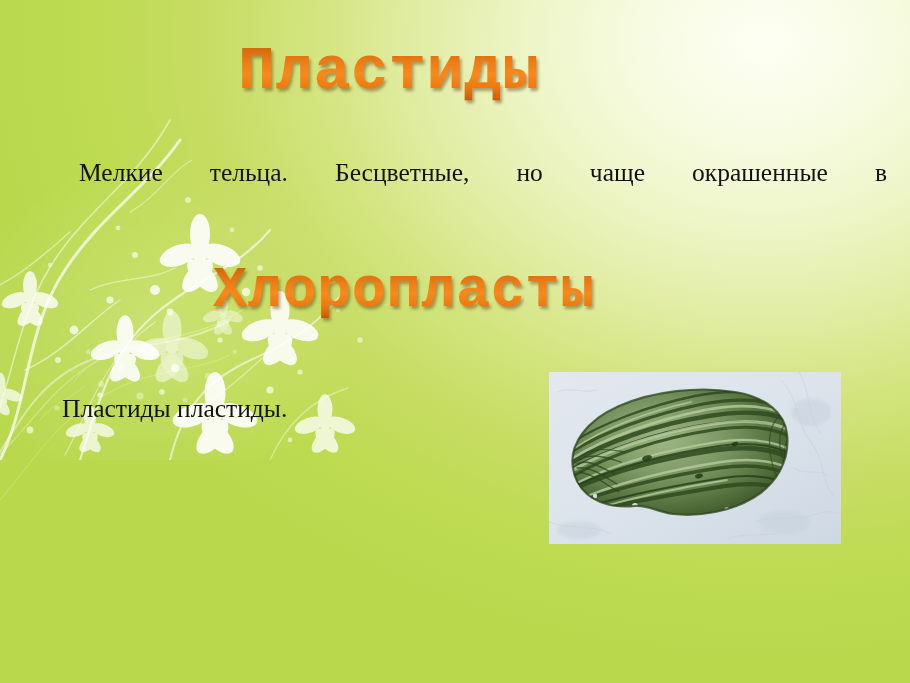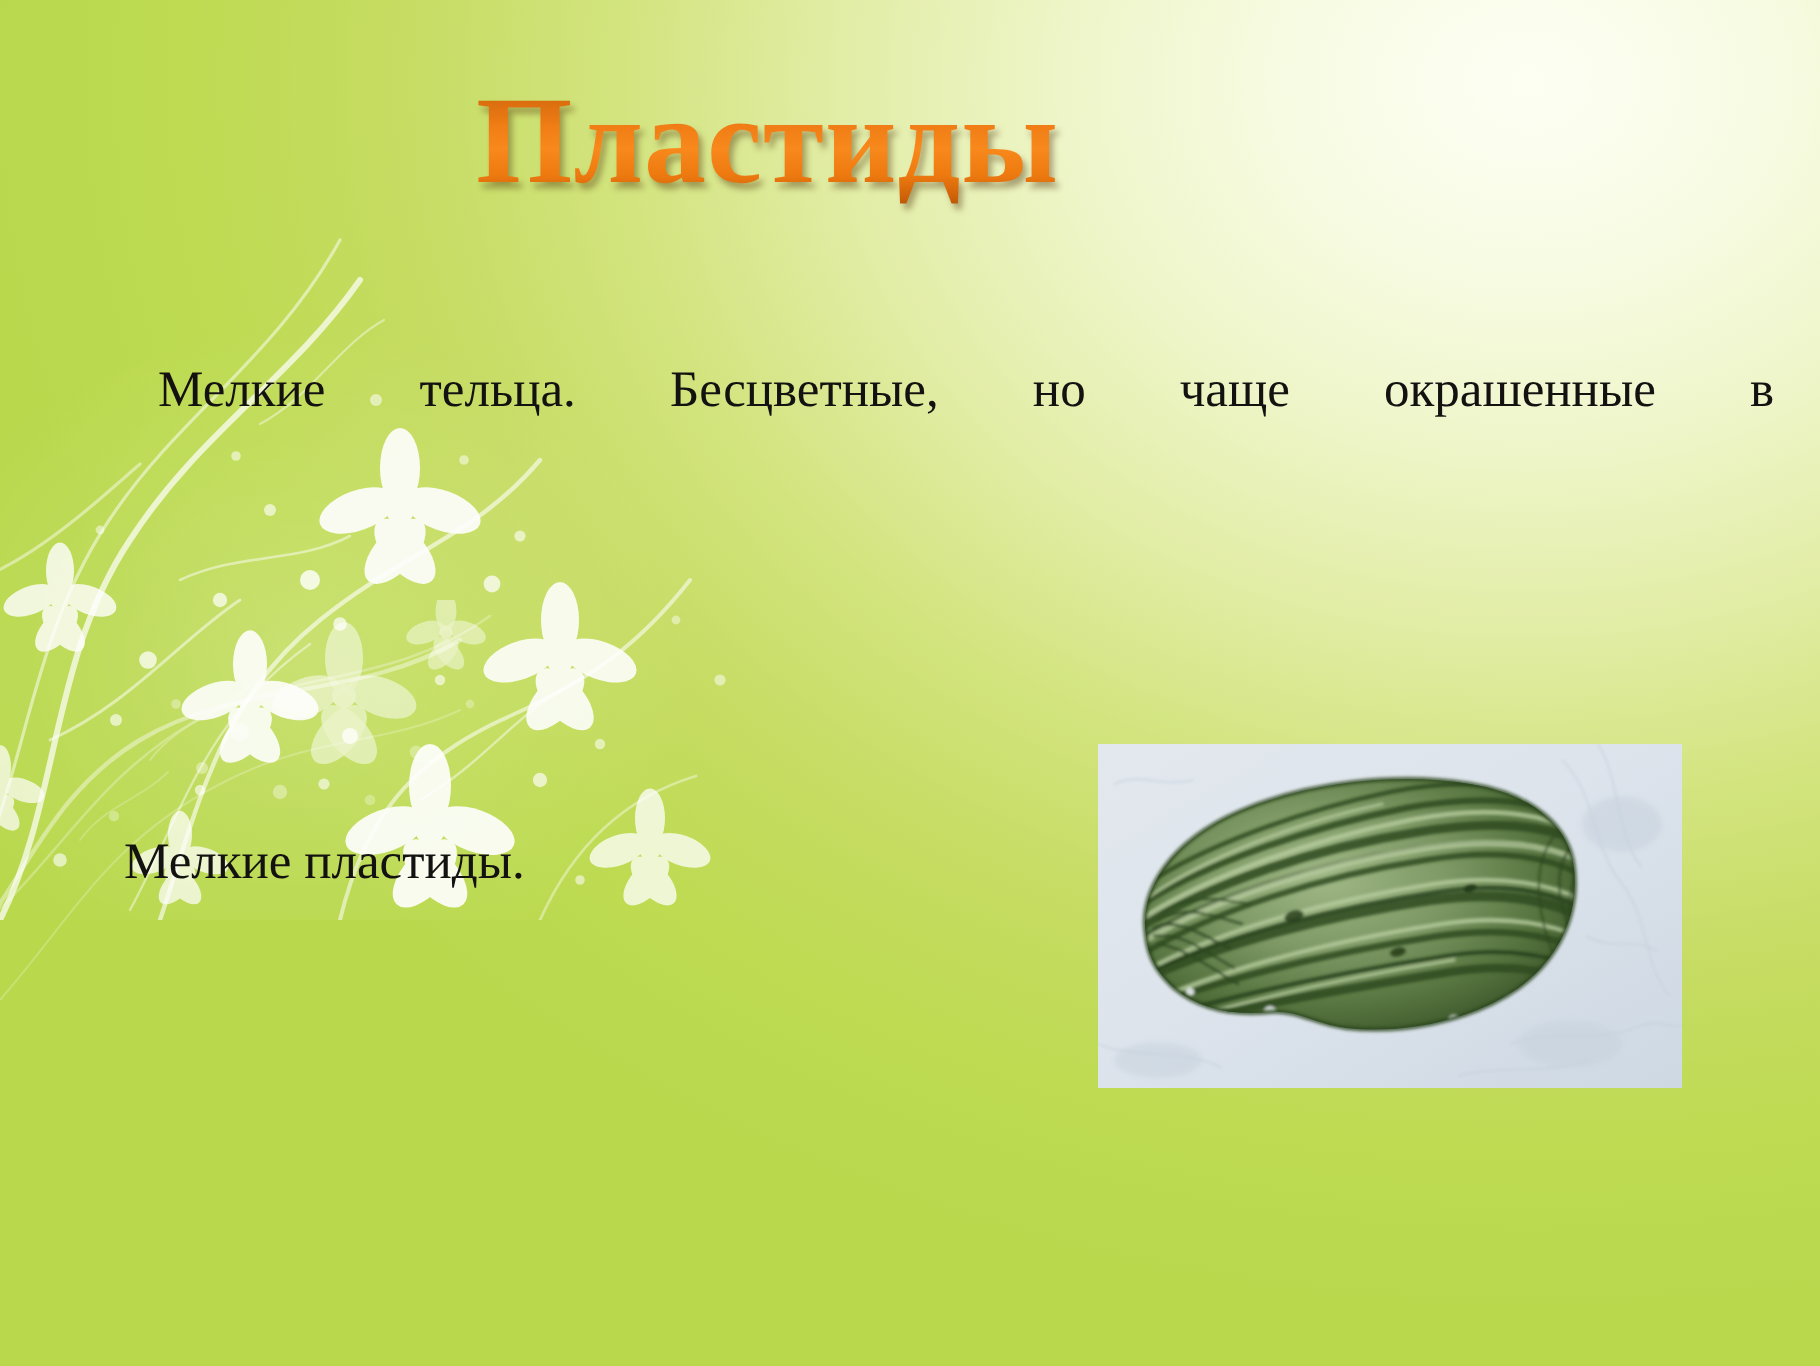--- a/index.html
+++ b/index.html
@@ -44,21 +44,21 @@
     position: absolute;
     left: -20px;
     top: 300px;
     width: 330px;
     height: 200px;
     pointer-events: none;
   }
   
   .heading {
     position: absolute;
-    font-family: Liberation Serif, serif;
+    font-family: Liberation Mono, monospace;
     font-weight: bold;
     letter-spacing: 0.5px;
     white-space: nowrap;
     background-image: linear-gradient(180deg,
         #b5540a 0%,
         #d4690c 16%,
         #f07d15 38%,
         #f8891c 54%,
         #ee7a10 72%,
         #cf6208 88%,
@@ -82,21 +82,20 @@
     font-size: 57px;
   }
   
   .body-text {
     position: absolute;
     color: #141210;
     font-size: 25.5px;
     line-height: 36px;
     text-align: justify;
     text-justify: inter-word;
-    margin-top: 22px;
   }
   #para-plastids {
     left: 79px;
     top: 155px;
     width: 808px;
   }
   #para-plastids .ln {
     display: block;
   }
   #para-plastids .ln-justify {
@@ -304,23 +303,24 @@
       <circle cx="80" cy="265" r="2.2" opacity="0.5"></circle>
     </g>
   </svg>
 
   <div id="title-plastids" class="heading">Пластиды</div>
 
   <div id="para-plastids" class="body-text">
     <span class="ln ln-justify">Мелкие тельца. Бесцветные, но чаще окрашенные в</span>
   </div>
 
+  <div id="title-chloroplasts" class="heading">Хлоропласты</div>
 
   <div id="para-chloroplasts" class="body-text">
-    <span class="ln">Мелкие пластиды.</span>
+    <span class="ln">Пластиды пластиды.</span>
   </div>
 
   <div id="micrograph">
     <svg width="292" height="172" viewBox="0 0 292 172" aria-hidden="true">
       <defs>
         <linearGradient id="bgGrad" x1="0" y1="0" x2="1" y2="1">
           <stop offset="0%" stop-color="#e3e8ee"></stop>
           <stop offset="45%" stop-color="#dde4ec"></stop>
           <stop offset="100%" stop-color="#ced8e3"></stop>
         </linearGradient>

